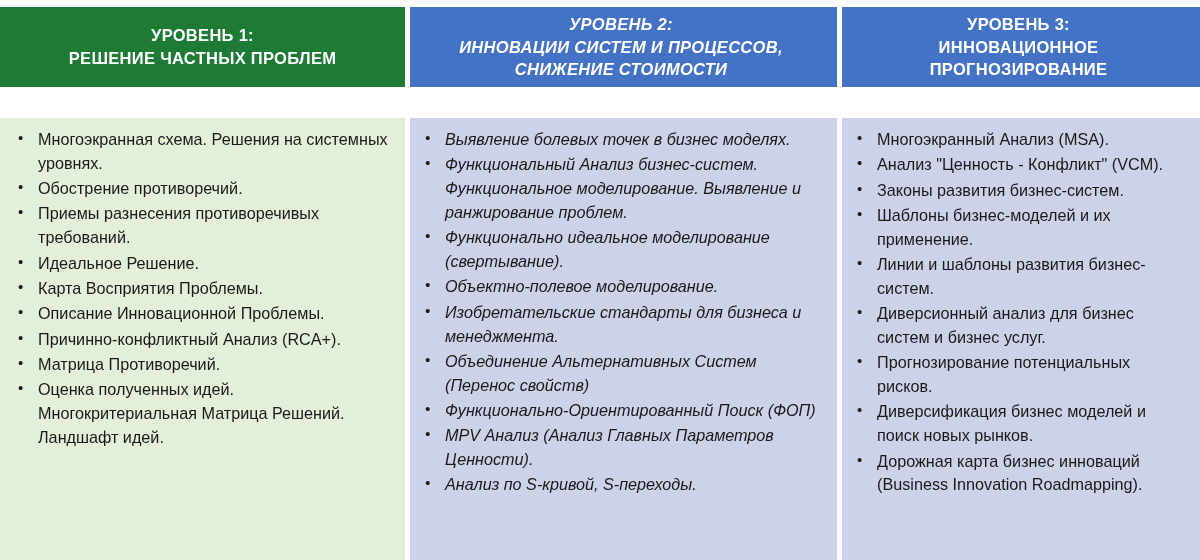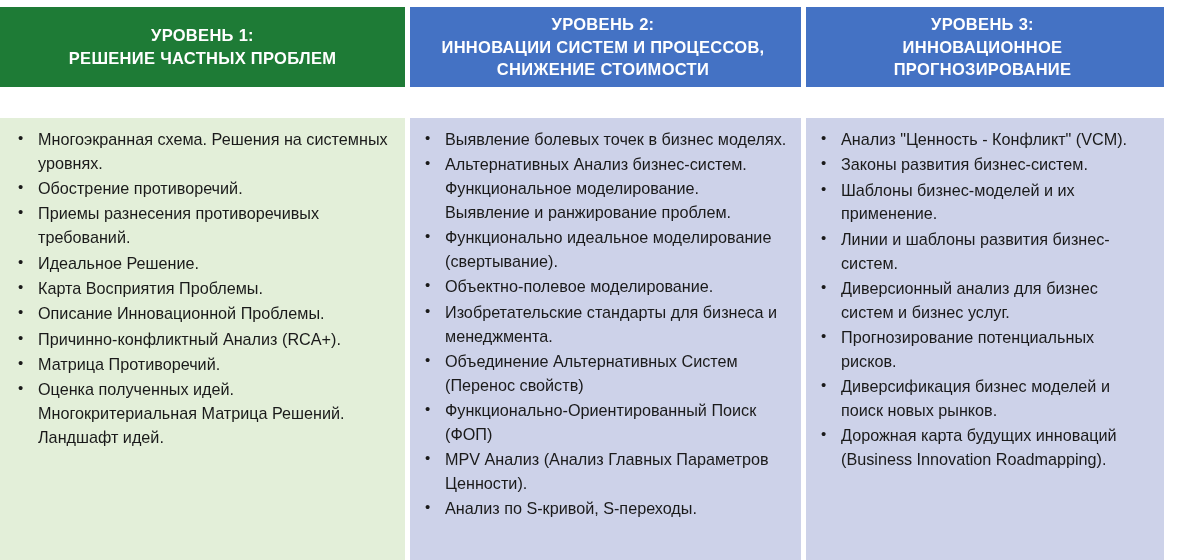--- a/index.html
+++ b/index.html
@@ -25,21 +25,21 @@
 
   .column {
     position: relative;
     height: 553px;
     box-sizing: border-box;
     display: flex;
     flex-direction: column;
   }
 
   .col-1 { width: 405px; }
-  .col-2 { width: 396px; }
+  .col-2 { width: 432px; font-style: italic; }
   .col-3 { width: 363px; }
 
   
   .col-2::before,
   .col-3::before {
     content: "";
     position: absolute;
     left: 0;
     top: 0;
     bottom: 0;
@@ -143,46 +143,47 @@
   <div class="column col-2">
     <div class="col-header header-blue">
       <span class="hline">УРОВЕНЬ 2:</span>
       <span class="hline">ИННОВАЦИИ СИСТЕМ И ПРОЦЕССОВ,</span>
       <span class="hline">СНИЖЕНИЕ СТОИМОСТИ</span>
     </div>
     <div class="header-gap"></div>
     <div class="col-body body-blue">
       <ul class="bullets">
         <li>Выявление болевых точек в бизнес моделях.</li>
-        <li>Альтернативных Анализ бизнес-систем. Функциональное моделирование. Выявление и ранжирование проблем.</li>
+        <li>Функциональный Анализ бизнес-систем. Функциональное моделирование. Выявление и ранжирование проблем.</li>
         <li>Функционально идеальное моделирование (свертывание).</li>
         <li>Объектно-полевое моделирование.</li>
         <li>Изобретательские стандарты для бизнеса и менеджмента.</li>
         <li>Объединение Альтернативных Систем (Перенос свойств)</li>
         <li>Функционально-Ориентированный Поиск (ФОП)</li>
         <li>MPV Анализ (Анализ Главных Параметров Ценности).</li>
         <li>Анализ по S-кривой, S-переходы.</li>
       </ul>
     </div>
   </div>
 
   <div class="column col-3">
     <div class="col-header header-blue">
       <span class="hline">УРОВЕНЬ 3:</span>
       <span class="hline">ИННОВАЦИОННОЕ</span>
       <span class="hline">ПРОГНОЗИРОВАНИЕ</span>
     </div>
     <div class="header-gap"></div>
     <div class="col-body body-blue">
       <ul class="bullets">
+        <li>Многоэкранный Анализ (MSA).</li>
         <li>Анализ "Ценность - Конфликт" (VCM).</li>
         <li>Законы развития бизнес-систем.</li>
         <li>Шаблоны бизнес-моделей и их применение.</li>
         <li>Линии и шаблоны развития бизнес-систем.</li>
         <li>Диверсионный анализ для бизнес систем и бизнес услуг.</li>
         <li>Прогнозирование потенциальных рисков.</li>
         <li>Диверсификация бизнес моделей и поиск новых рынков.</li>
-        <li>Дорожная карта будущих инноваций (Business Innovation Roadmapping).</li>
+        <li>Дорожная карта бизнес инноваций (Business Innovation Roadmapping).</li>
       </ul>
     </div>
   </div>
 
 </div>
 
 </body></html>

